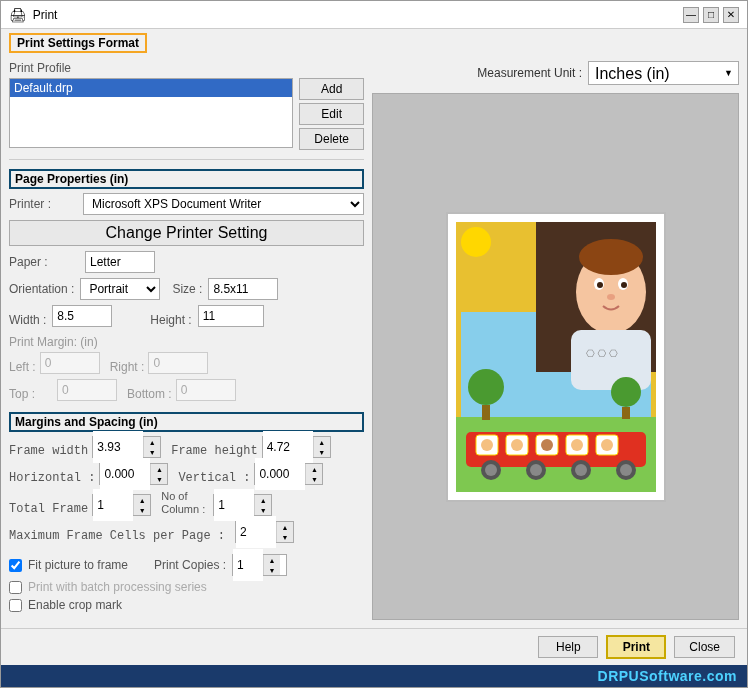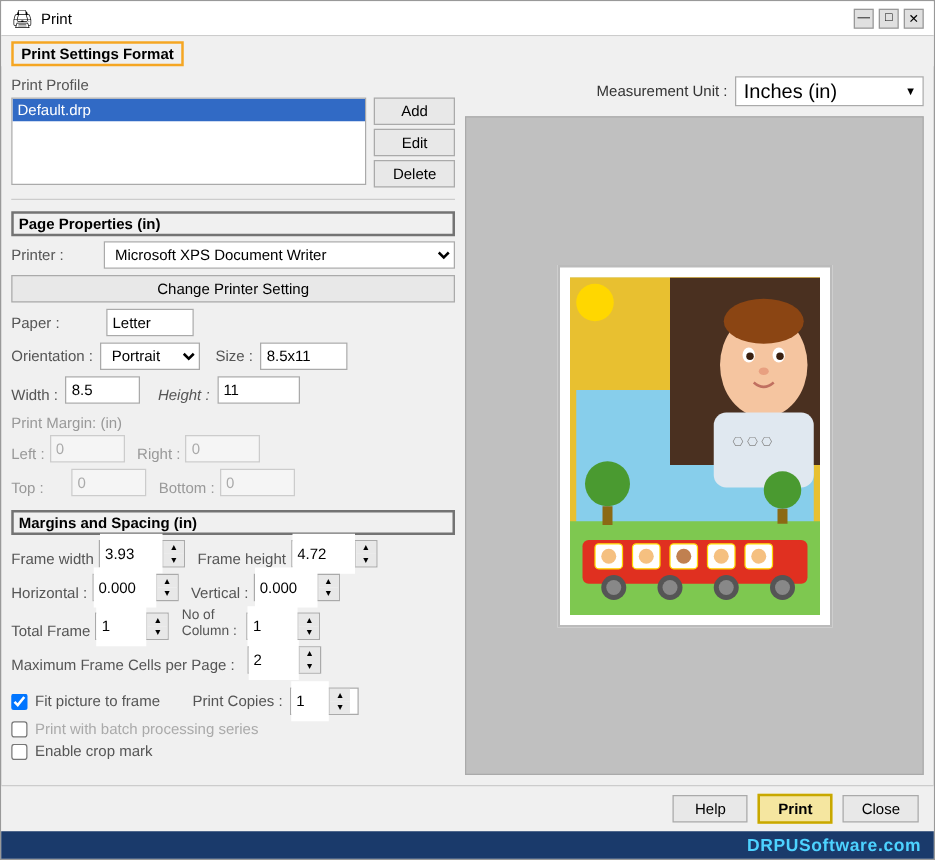--- a/index.html
+++ b/index.html
@@ -70,21 +70,21 @@
       flex-direction: column;
       gap: 6px;
     }
     .right-panel {
       flex: 1;
       display: flex;
       flex-direction: column;
       gap: 8px;
     }
     .section-label {
-      border: 2px solid #737373;
+      border: 2px solid #0c4a6e;
       padding: 1px 4px;
       font-size: 12px;
       font-weight: bold;
       color: #000;
       display: inline-block;
       margin-bottom: 4px;
     }
     .print-profile-section {
       display: flex;
       flex-direction: column;
@@ -176,21 +176,21 @@
       font-size: 12px;
       height: 22px;
     }
     .change-printer-btn {
       display: block;
       width: 100%;
       padding: 3px;
       border: 1px solid #aaa;
       background: #e8e8e8;
       cursor: pointer;
-      font-size: 12px;
+      font-size: 16px;
       margin-bottom: 5px;
       text-align: center;
     }
     .paper-row {
       display: flex;
       align-items: center;
       gap: 6px;
       margin-bottom: 5px;
     }
     .orient-size-row {
@@ -262,20 +262,21 @@
     }
     .col-item {
       display: flex;
       align-items: flex-end;
       gap: 4px;
     }
     .col-label {
       font-size: 12px;
       color: #555;
       white-space: nowrap;
+      font-family: Liberation Mono, monospace;
     }
     .checkbox-row {
       display: flex;
       align-items: center;
       gap: 6px;
       margin-bottom: 4px;
     }
     .checkbox-label {
       font-size: 12px;
       color: #555;
@@ -428,21 +429,21 @@
           <select class="select-input" style="width:80px;">
             <option>Portrait</option>
           </select>
           <span class="form-label-sm" style="margin-left:6px;text-align:right;">Size :</span>
           <input type="text" class="input-text" style="width: 70px;" value="8.5x11">
         </div>
 
         <div class="width-row">
           <span class="form-label-sm">Width :</span>
           <input type="text" class="input-text" style="width: 60px;" value="8.5">
-          <span class="form-label-sm" style="margin-left:8px;font-style:italic;">Height :</span>
+          <span class="form-label-sm" style="margin-left:32px;">Height :</span>
           <input type="text" class="input-text" style="width: 66px;" value="11">
         </div>
 
         <div style="margin-top:3px;">
           <span class="margin-label-gray">Print Margin: (in)</span>
           <div class="two-col" style="margin-top:3px;">
             <div class="col-item">
               <span class="margin-label-gray">Left :</span>
               <input type="text" class="input-disabled" disabled="" value="0" style="">
             </div>

